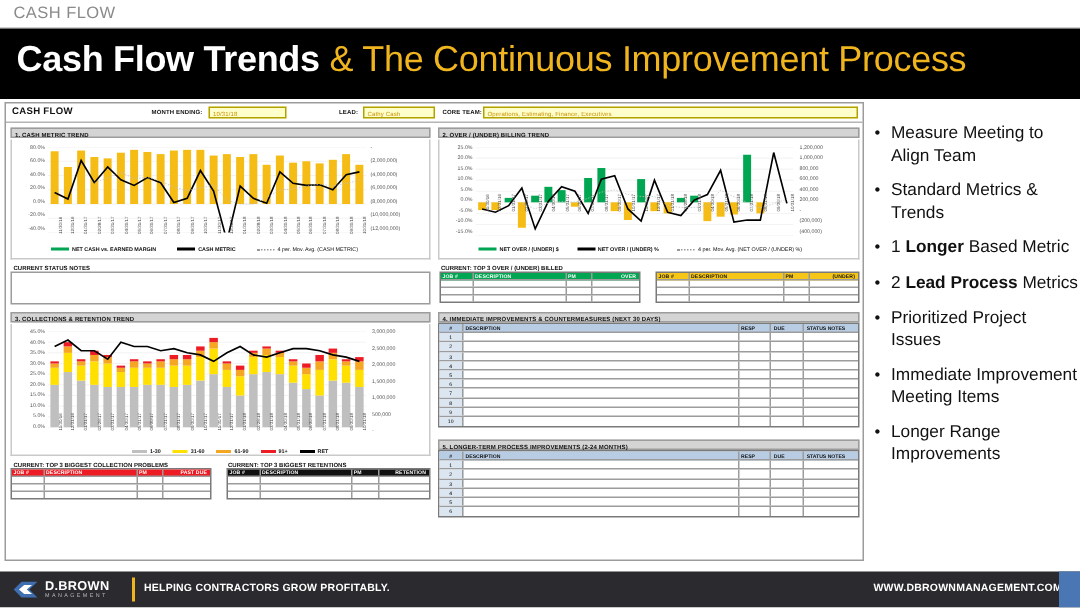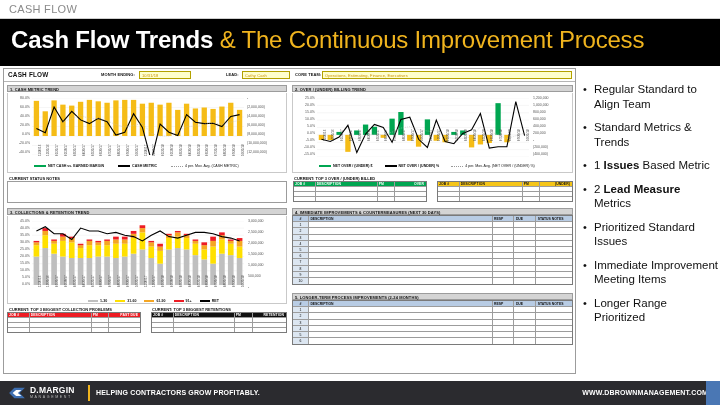--- a/index.html
+++ b/index.html
@@ -751,55 +751,55 @@
           <div class="bcell" style="width: 22px;"></div>
           <div class="bcell" style="width: 36px;"></div>
         </div>
       </div>
 
   </div>
 
   <div class="bullets" id="bullets">
       <div class="bullet">
         <div class="bdot">•</div>
-        <div class="btxt">Regular Standard to Align Team</div>
+        <div class="btxt">Measure Meeting to Align Team</div>
       </div>
       <div class="bullet">
         <div class="bdot">•</div>
         <div class="btxt">Standard Metrics &amp; Trends</div>
       </div>
       <div class="bullet">
         <div class="bdot">•</div>
-        <div class="btxt">1 <b>Issues</b> Based Metric</div>
+        <div class="btxt">1 <b>Longer</b> Based Metric</div>
       </div>
       <div class="bullet">
         <div class="bdot">•</div>
-        <div class="btxt">2 <b>Lead Measure</b> Metrics</div>
+        <div class="btxt">2 <b>Lead Process</b> Metrics</div>
       </div>
       <div class="bullet">
         <div class="bdot">•</div>
-        <div class="btxt">Prioritized Standard Issues</div>
+        <div class="btxt">Prioritized Project Issues</div>
       </div>
       <div class="bullet">
         <div class="bdot">•</div>
         <div class="btxt">Immediate Improvement Meeting Items</div>
       </div>
       <div class="bullet">
         <div class="bdot">•</div>
-        <div class="btxt">Longer Range Prioritized</div>
+        <div class="btxt">Longer Range Improvements</div>
       </div>
     </div>
 
   <div class="foot">
     <svg class="foot-logo" viewBox="0 0 20 16">
       <polygon points="1,8 7,2 19,2 13,8 19,14 7,14" fill="#3f6fb0"></polygon>
       <polygon points="5,8 9,4.5 15,4.5 11,8 15,11.5 9,11.5" fill="#fff"></polygon>
     </svg>
     <div class="foot-brand">
-      <div class="b1">D.MARGIN</div>
+      <div class="b1">D.BROWN</div>
       <div class="b2">MANAGEMENT</div>
     </div>
     <div class="foot-div"></div>
     <div class="foot-tag">HELPING CONTRACTORS GROW PROFITABLY.</div>
     <div class="foot-url">WWW.DBROWNMANAGEMENT.COM</div>
   </div>
   <div class="foot-right"></div>
 
 </div>
 

